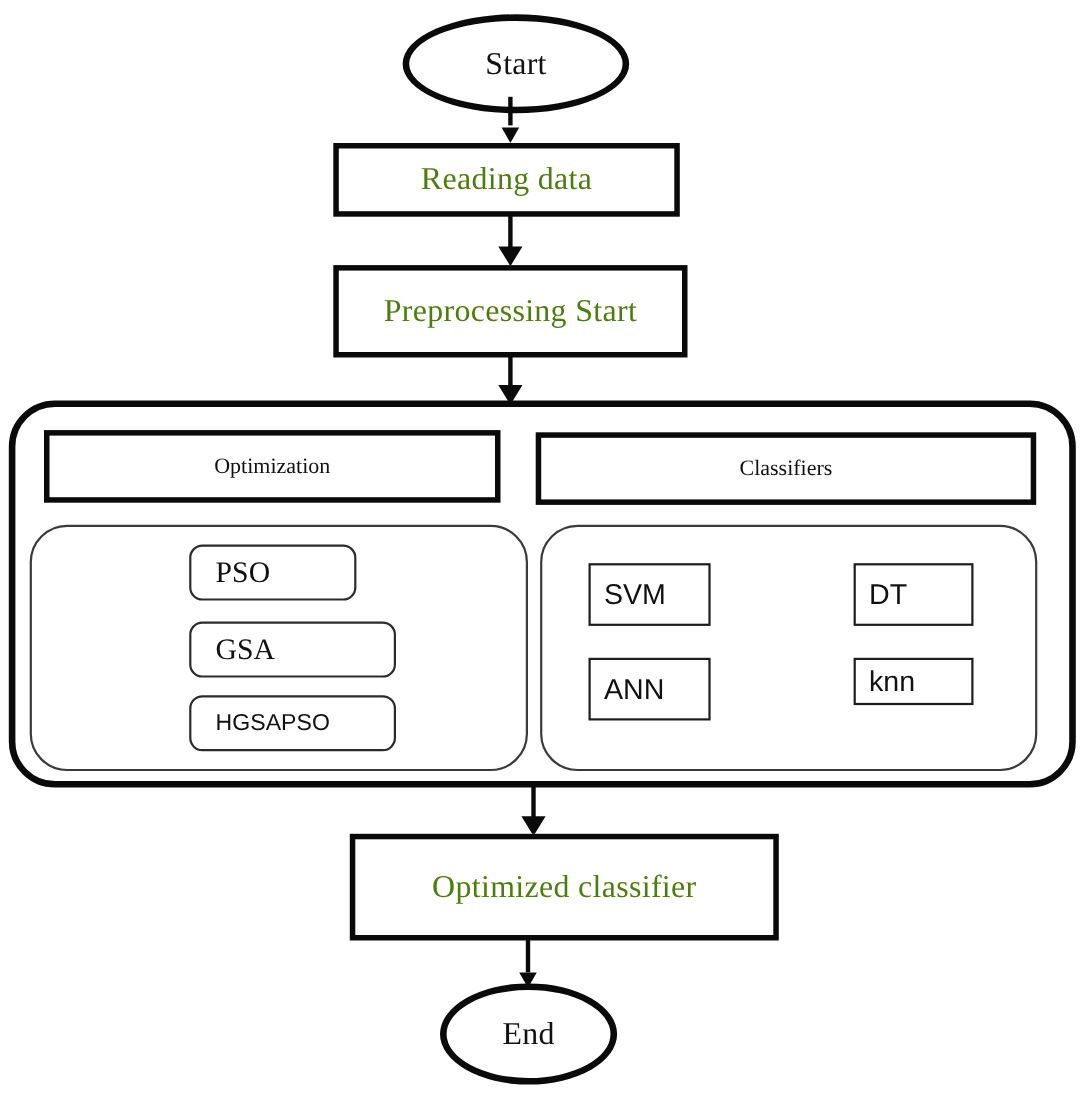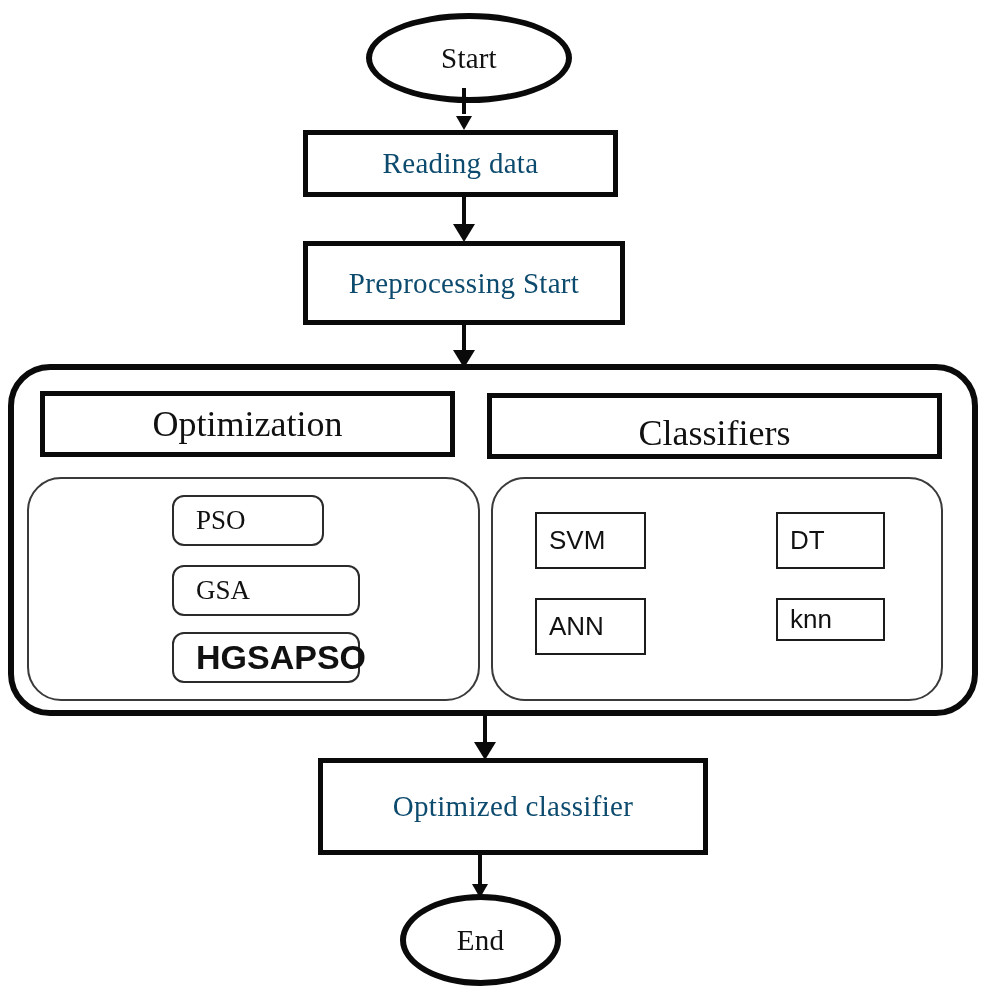--- a/index.html
+++ b/index.html
@@ -38,21 +38,21 @@
     position: absolute;
     border: 5px solid #0a0a0a;
     background: #ffffff;
     display: flex;
     align-items: center;
     justify-content: center;
     box-sizing: border-box;
   }
   .process span {
     font-size: 29px;
-    color: #0c4a6e;
+    color: #4d7c0f;
     letter-spacing: .3px;
   }
 
   
   .group-outer {
     position: absolute;
     border: 6px solid #0a0a0a;
     border-radius: 42px;
     background: #ffffff;
     box-sizing: border-box;
@@ -62,21 +62,21 @@
   .section-header {
     position: absolute;
     border: 5px solid #0a0a0a;
     background: #ffffff;
     display: flex;
     align-items: center;
     justify-content: center;
     box-sizing: border-box;
   }
   .section-header span {
-    font-size: 36px;
+    font-size: 20px;
     color: #111111;
   }
 
   
   .panel {
     position: absolute;
     border: 2px solid #3a3a3a;
     border-radius: 34px;
     background: #ffffff;
     box-sizing: border-box;
@@ -92,22 +92,21 @@
     align-items: center;
     box-sizing: border-box;
     padding-left: 22px;
   }
   .opt-item span {
     font-size: 27px;
     color: #111111;
   }
   .opt-item.sans span {
     font-family: "Liberation Sans", "DejaVu Sans", sans-serif;
-    font-size: 34px;
-    font-weight: bold;
+    font-size: 21px;
   }
 
   
   .cls-item {
     position: absolute;
     border: 2px solid #1c1c1c;
     background: #ffffff;
     display: flex;
     align-items: center;
     box-sizing: border-box;
@@ -194,21 +193,21 @@
   <div class="opt-item" style="left:172px; top:495px; width:152px; height:51px;">
     <span>PSO</span>
   </div>
   <div class="opt-item" style="left:172px; top:565px; width:188px; height:51px;">
     <span>GSA</span>
   </div>
   <div class="opt-item sans" style="left:172px; top:632px; width:188px; height:51px;">
     <span>HGSAPSO</span>
   </div>
 
-  <div class="section-header" style="left:487px; top:393px; width:455px; height:66px;align-items:flex-end;">
+  <div class="section-header" style="left:487px; top:393px; width:455px; height:66px;">
     <span>Classifiers</span>
   </div>
 
   <div class="panel" style="left:491px; top:477px; width:452px; height:224px;">
   </div>
 
   <div class="cls-item" style="left:535px; top:512px; width:111px; height:57px;">
     <span>SVM</span>
   </div>
   <div class="cls-item" style="left:776px; top:512px; width:109px; height:57px;">

